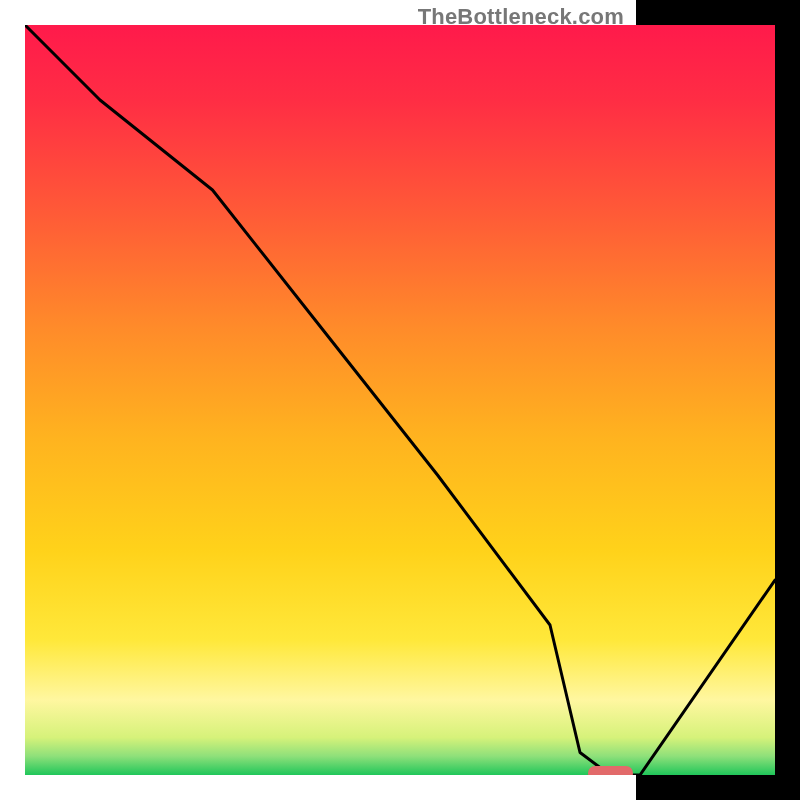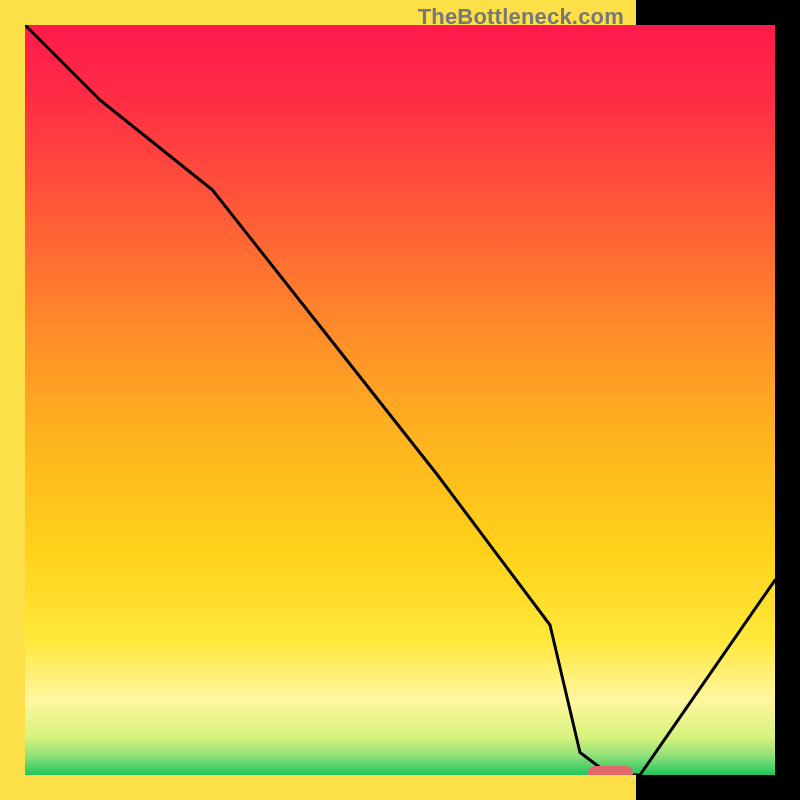--- a/index.html
+++ b/index.html
@@ -8,21 +8,21 @@
     width: 800px;
     height: 800px;
     background: #000;
     font-family: Arial, Helvetica, sans-serif;
     overflow: hidden;
   }
   .frame {
     position: relative;
     width: 636px;
     height: 800px;
-    background: #fde047;
+    background: #ffffff;
   }
   .watermark {
     position: absolute;
     top: 4px;
     right: 12px;
     color: #777;
     font-size: 22px;
     font-weight: 600;
     letter-spacing: 0.2px;
     z-index: 5;

